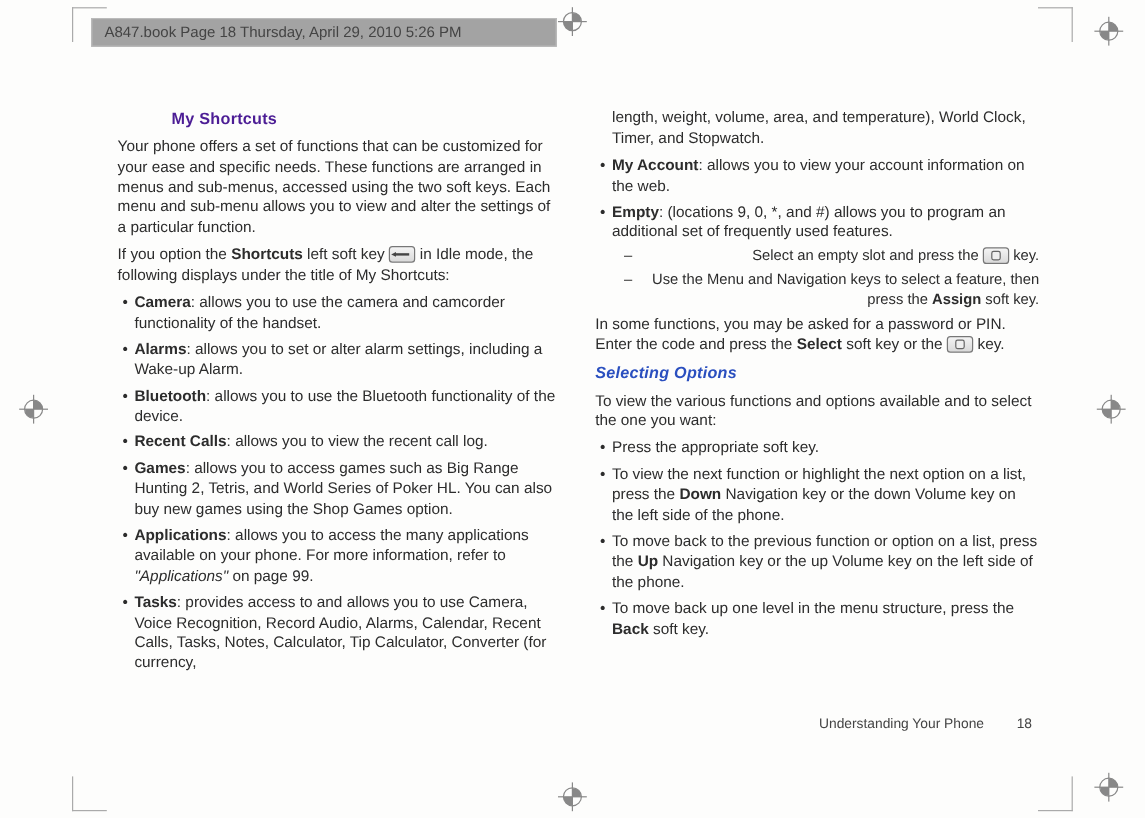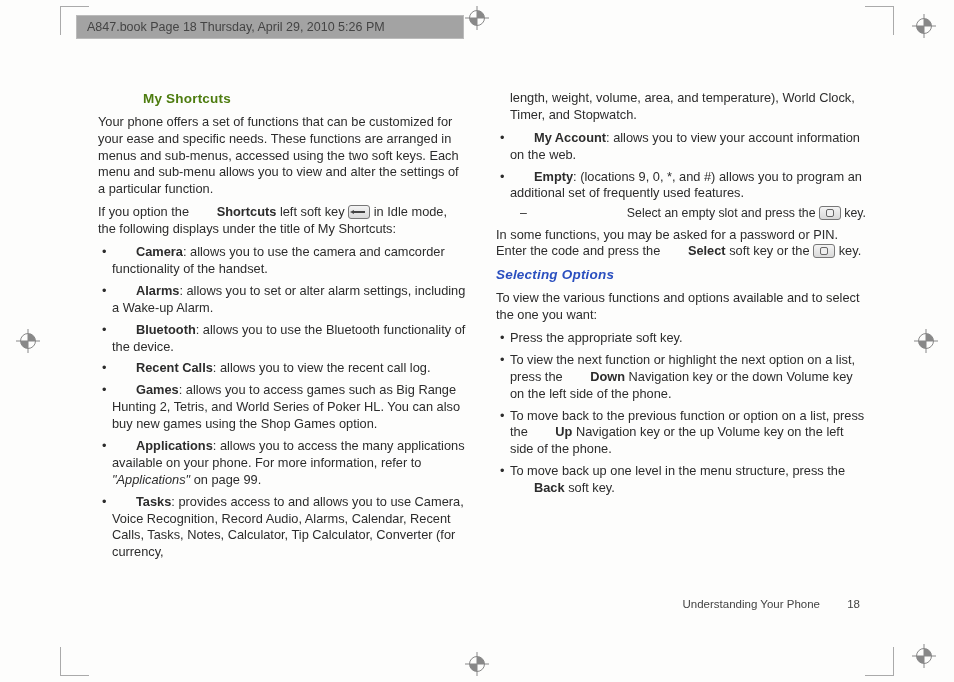--- a/index.html
+++ b/index.html
@@ -76,21 +76,21 @@
     line-height: 1.32;
   }
   .col p { margin: 0 0 6px 0; }
   h3.section {
     font-family: Arial, Helvetica, sans-serif;
     font-weight: 800;
     font-size: 13.5px;
     letter-spacing: 0.2px;
     margin: 0 0 6px 0;
   }
-  .blue { color: #4d7c0f; padding-left: 45px; }
+  .blue { color: #4c1d95; padding-left: 45px; }
   .blue-i { color: #2a4fbf; font-style: italic; font-weight: 700; font-size: 12.8px; }
   ul.b1 {
     list-style: none;
     padding: 0 0 0 4px;
     margin: 4px 0 4px 0;
   }
   ul.b1 > li {
     position: relative;
     padding-left: 10px;
     margin-bottom: 5px;
@@ -112,21 +112,21 @@
     padding-left: 10px;
     margin-bottom: 3px;
     font-size: 12.3px;
   }
   ul.b2 > li::before {
     content: "–";
     position: absolute;
     left: 0;
     top: 0;
   }
-  b { font-weight: 700; margin-left: 24px; }
+  b { font-weight: 700; }
   i { font-style: italic; }
 
   .key-icon {
     display: inline-block;
     vertical-align: -3px;
     width: 20px; height: 12px;
     border: 1px solid #777;
     border-radius: 3px;
     background: linear-gradient(#f4f4f4, #d9d9d9);
     position: relative;
@@ -217,20 +217,21 @@
   </div>
 
   <div class="col">
     <p style="padding-left:14px;">length, weight, volume, area, and temperature), World Clock, Timer, and Stopwatch.</p>
     <ul class="b1">
       <li><b>My Account</b><span>: allows you to view your account information on the web.</span></li>
       <li>
         <b>Empty</b><span>: (locations 9, 0, *, and #) allows you to program an additional set of frequently used features.</span>
         <ul class="b2">
           <li><span>Select an empty slot and press the </span><span class="key-icon center"></span><span> key.</span></li>
+          <li><span>Use the Menu and Navigation keys to select a feature, then press the </span><b>Assign</b><span> soft key.</span></li>
         </ul>
       </li>
     </ul>
     <p>
       <span>In some functions, you may be asked for a password or PIN. Enter the code and press the </span><b>Select</b><span> soft key or the </span>
       <span class="key-icon center"></span><span> key.</span>
     </p>
     <h3 class="section blue-i">Selecting Options</h3>
     <p>To view the various functions and options available and to select the one you want:</p>
     <ul class="b1">

